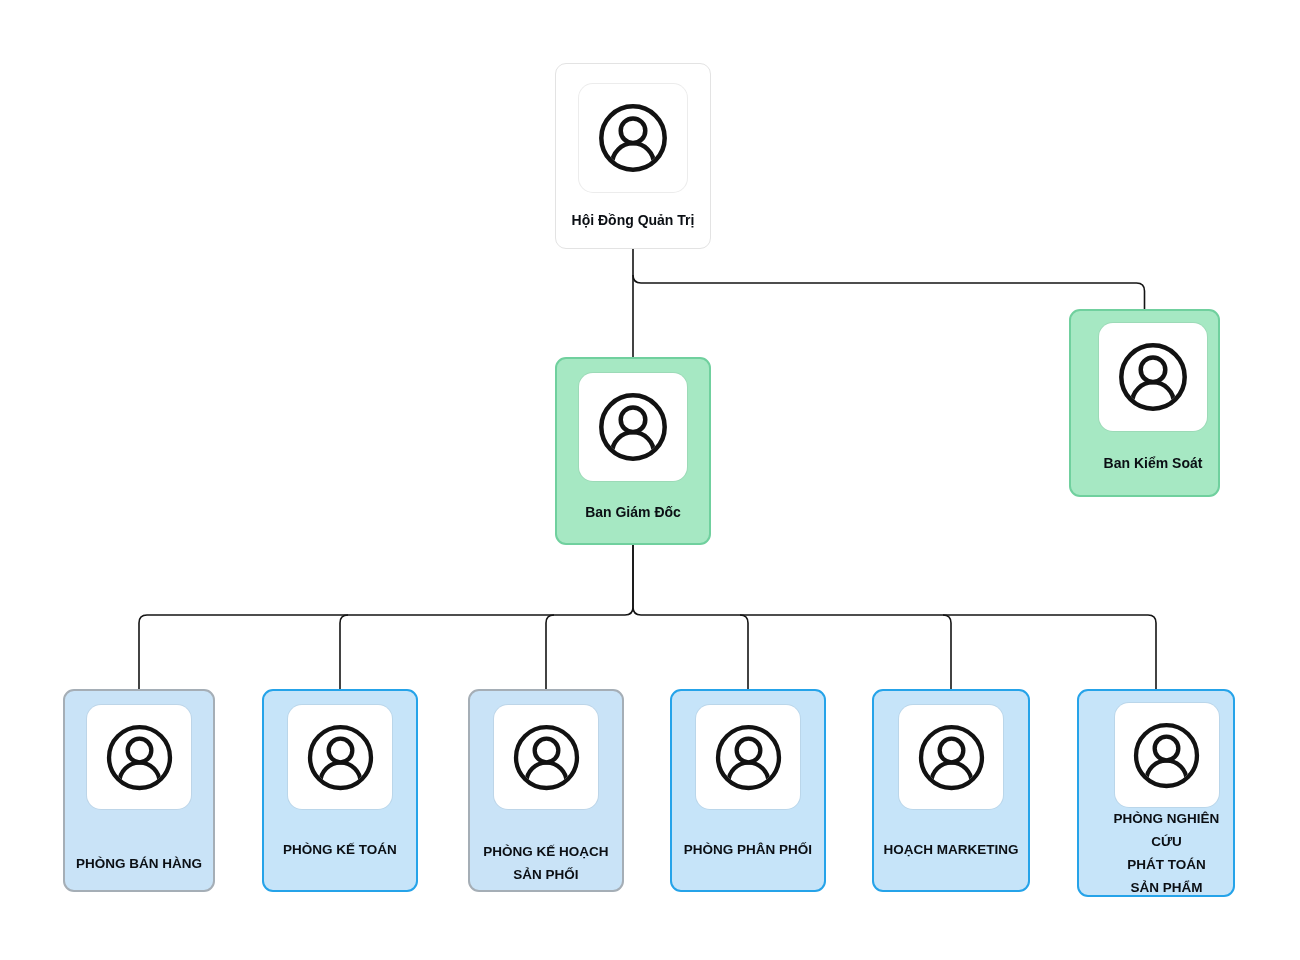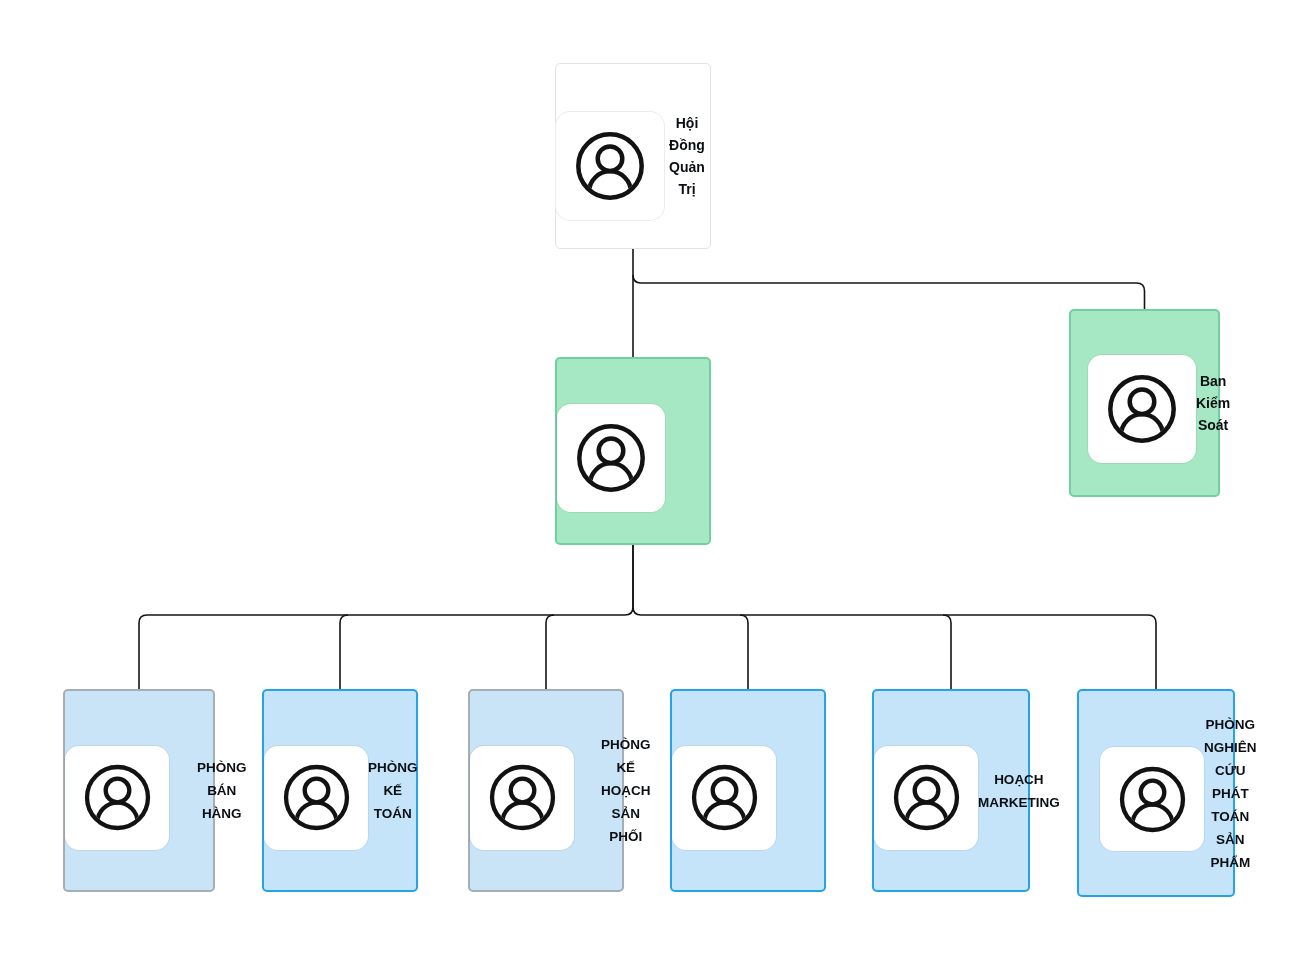--- a/index.html
+++ b/index.html
@@ -11,23 +11,23 @@
     font-family: "Liberation Sans", sans-serif;
     overflow: hidden;
   }
   .connectors { position: absolute; left: 0; top: 0; width: 1300px; height: 960px; }
   .connectors path { fill: none; stroke: #141414; stroke-width: 1.6; }
 
   .node {
     position: absolute;
     box-sizing: border-box;
     display: flex;
-    flex-direction: row;
+    flex-direction: column;
     align-items: center;
-    border-radius: 5px;
+    border-radius: 11px;
   }
   .icon-box {
     background: #ffffff;
     border-radius: 14px;
     box-shadow: 0 0 0 1px rgba(0,0,0,0.06);
     display: flex;
     align-items: center;
     justify-content: center;
     margin-top: 14px;
     flex: 0 0 auto;
@@ -96,20 +96,23 @@
       <span>Hội Đồng Quản Trị</span>
     </div>
   </div>
 
   <div class="node big green" style="left:555px; top:357px; width:156px; height:188px;">
     <div class="icon-box">
       <svg class="person" viewBox="0 0 80 80">
           <use href="#person-glyph"></use>
         </svg>
     </div>
+    <div class="label">
+      <span>Ban Giám Đốc</span>
+    </div>
   </div>
 
   <div class="node big green" style="left:1069px; top:309px; width:151px; height:188px;padding-left:17px;">
     <div class="icon-box" style="margin-top:12px;">
       <svg class="person" viewBox="0 0 80 80">
           <use href="#person-glyph"></use>
         </svg>
     </div>
     <div class="label">
       <span>Ban Kiểm Soát</span>
@@ -149,20 +152,23 @@
       <span>SẢN PHỐI</span>
     </div>
   </div>
 
   <div class="node dept blue" style="left:670px; top:689px; width:156px; height:203px;">
     <div class="icon-box">
       <svg class="person" viewBox="0 0 80 80">
           <use href="#person-glyph"></use>
         </svg>
     </div>
+    <div class="label">
+      <span>PHÒNG PHÂN PHỐI</span>
+    </div>
   </div>
 
   <div class="node dept blue" style="left:872px; top:689px; width:158px; height:203px;">
     <div class="icon-box">
       <svg class="person" viewBox="0 0 80 80">
           <use href="#person-glyph"></use>
         </svg>
     </div>
     <div class="label">
       <span>HOẠCH MARKETING</span>

